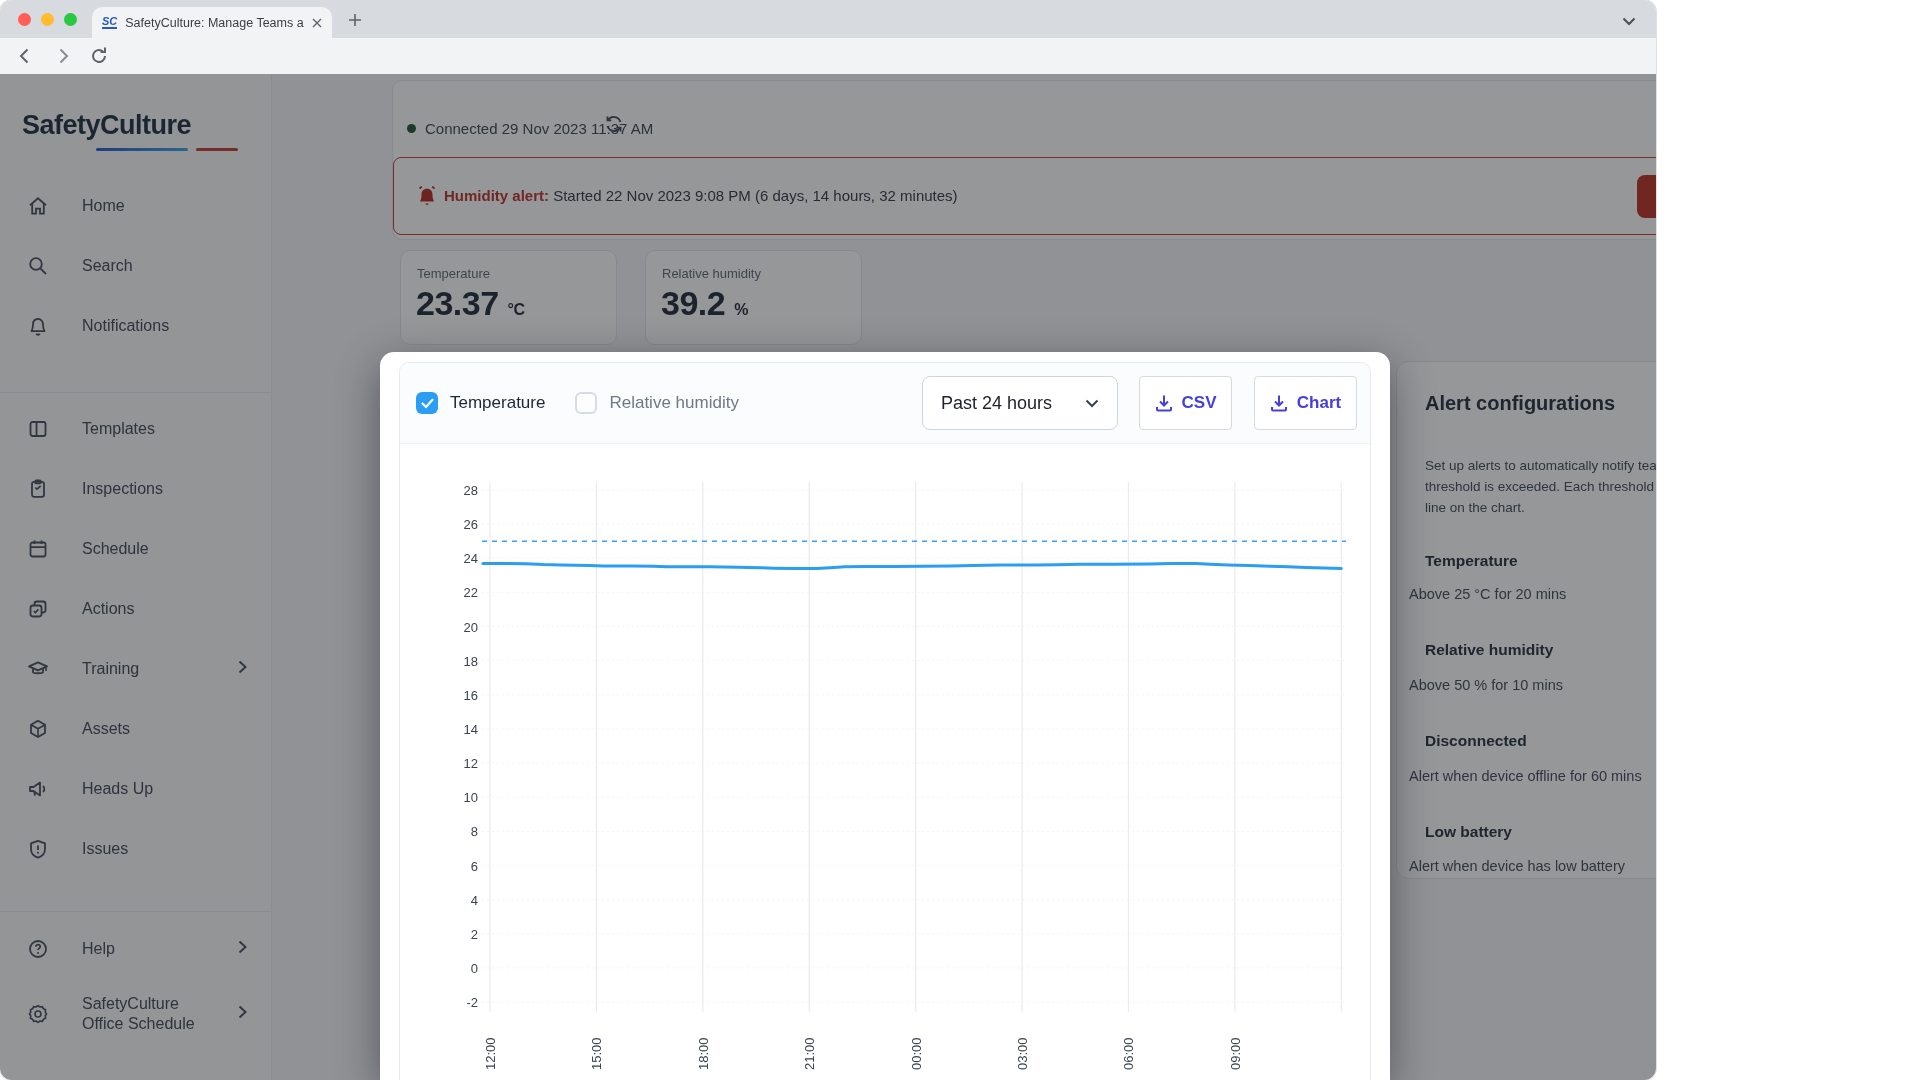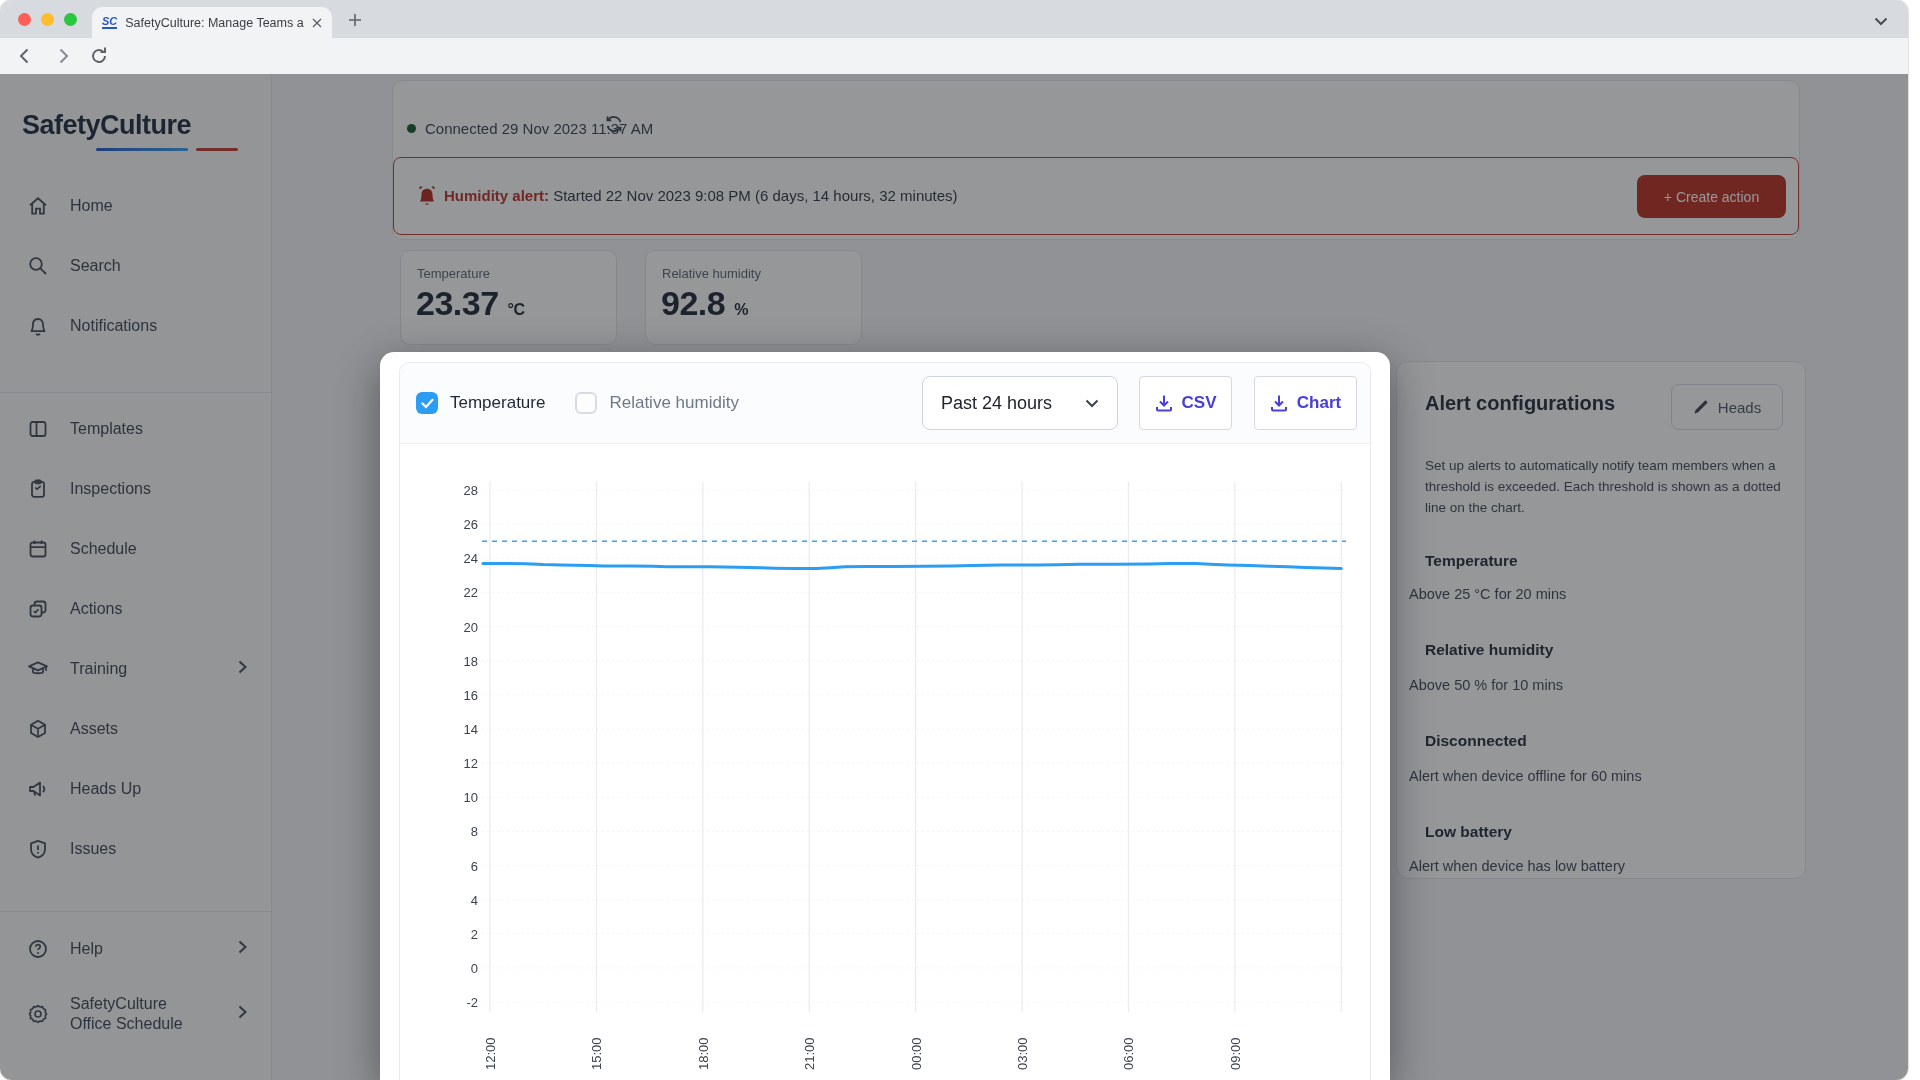--- a/index.html
+++ b/index.html
@@ -1,18 +1,18 @@
 <!DOCTYPE html>
 <html><head>
 <meta charset="utf-8">
 <style>
   * { margin:0; padding:0; box-sizing:border-box; }
   html,body { background:#ffffff; }
   body { font-family:"Liberation Sans", sans-serif; }
-  .window { position:relative; width:1908px; height:1080px; border-radius:12px; overflow:hidden; background:#f5f6f8; box-shadow:0 0 0 1px #e0e0e0; }
+  .window { position:relative; width:1656px; height:1080px; border-radius:12px; overflow:hidden; background:#f5f6f8; box-shadow:0 0 0 1px #e0e0e0; }
 
   
   .tabstrip { position:absolute; top:0; left:0; right:0; height:38px; background:#d7dade; }
   .lights { position:absolute; left:18px; top:13px; display:flex; gap:10px; }
   .light { width:13px; height:13px; border-radius:50%; }
   .light.red { background:#ff5f57; } .light.yellow { background:#febc2e; } .light.green { background:#28c840; }
   .tab { position:absolute; left:92px; top:7px; width:240px; height:31px; background:#f2f3f5; border-radius:10px 10px 0 0; display:flex; align-items:center; padding:0 10px; gap:8px; }
   .favicon { font-size:11px; font-weight:bold; font-style:italic; color:#2857c8; border-bottom:2px solid #2857c8; line-height:1; }
   .tab-title { flex:1; font-size:12.5px; color:#3c4043; white-space:nowrap; overflow:hidden; }
   .tab-close svg, .newtab svg { display:block; }
@@ -28,21 +28,21 @@
   
   .page { position:absolute; top:74px; left:0; right:0; bottom:0; background:#f5f6f8; }
   .overlay { position:absolute; inset:0; background:rgba(30,33,39,0.47); z-index:5; }
 
   
   .sidebar { position:absolute; left:0; top:0; bottom:0; width:272px; background:#fbfbfc; border-right:1px solid #e7e9ed; }
   .logo { position:absolute; left:22px; top:36px; font-size:27px; font-weight:bold; color:#1c2b3d; letter-spacing:-0.5px; }
   .logo-strip-blue { position:absolute; left:96px; top:74px; width:92px; height:3px; background:linear-gradient(90deg,#2458c5,#38a1ef); border-radius:2px; }
   .logo-strip-red { position:absolute; left:196px; top:74px; width:42px; height:3px; background:#bf3a2f; border-radius:2px; }
   .navgroup { position:absolute; left:0; right:0; }
-  .nav-item { height:60px; display:flex; align-items:center; padding-left:26px; gap:20px; position:relative; cursor:pointer; }
+  .nav-item { height:60px; display:flex; align-items:center; padding-left:26px; gap:32px; position:relative; cursor:pointer; }
   .nav-item.tall { height:70px; }
   .nav-label { font-size:16px; color:#3d4452; line-height:1.25; }
   .nav-chev { position:absolute; right:24px; top:50%; transform:translateY(-50%); }
   .side-divider { position:absolute; left:0; right:0; height:1px; background:#e5e7eb; }
 
   
   .main { position:absolute; left:272px; right:0; top:0; bottom:0; }
   .status-panel { position:absolute; left:120px; top:6px; width:1408px; height:160px; background:#ffffff; border:1px solid #e2e4e9; border-radius:10px; }
   .conn-dot { position:absolute; left:14px; top:43px; width:9px; height:9px; border-radius:50%; background:#14532d; }
   .conn-text { position:absolute; left:32px; top:39px; font-size:15px; color:#394150; }
@@ -333,21 +333,21 @@
           <button class="create-action">+ Create action</button>
         </div>
       </section>
 
       <section class="metric-card" style="left:128px;">
         <span class="metric-label">Temperature</span>
         <span class="metric-value"><span>23.37</span> <span class="metric-unit">°C</span></span>
       </section>
       <section class="metric-card" style="left:373px;">
         <span class="metric-label">Relative humidity</span>
-        <span class="metric-value"><span>92.8</span> <span class="metric-unit">%</span></span>
+        <span class="metric-value"><span>39.2</span> <span class="metric-unit">%</span></span>
       </section>
 
       <section class="cfg-panel">
         <h2 class="cfg-title">Alert configurations</h2>
         <button class="cfg-edit">
           <svg width="16" height="16" viewBox="0 0 16 16">
               <path d="M1.5 14.5 L2.4 11.2 L11.4 2.2 A1.6 1.6 0 0 1 13.8 4.6 L4.8 13.6 Z" fill="#3a4250"></path>
             </svg>
           <span>Heads</span>
         </button>

